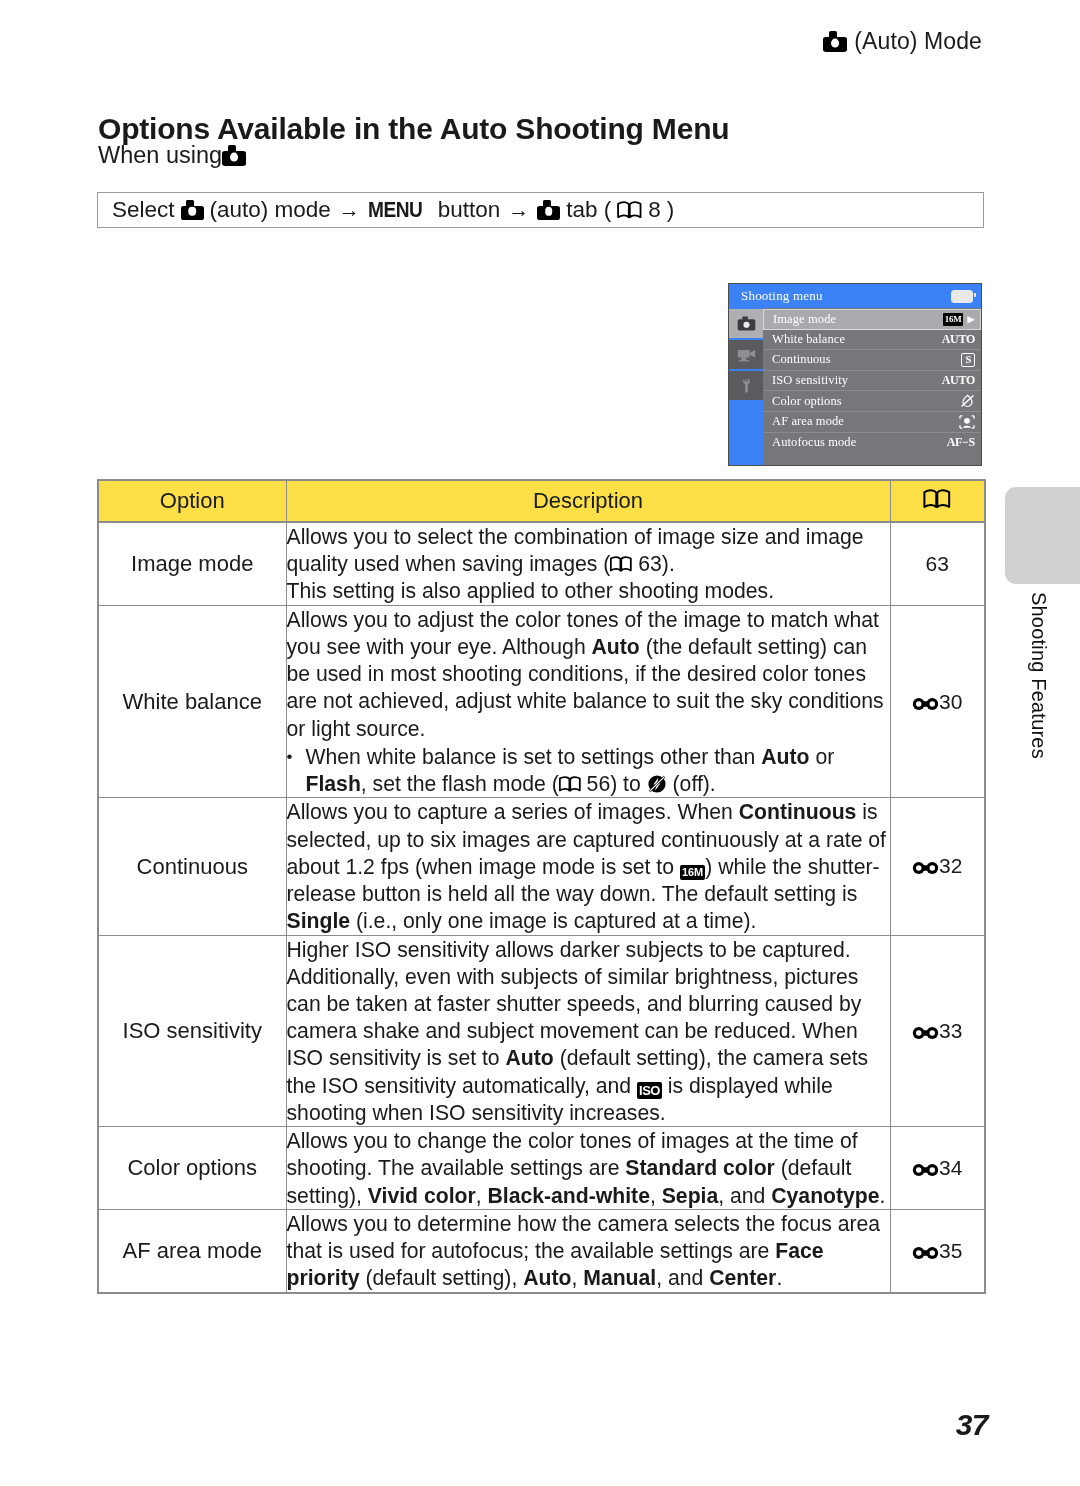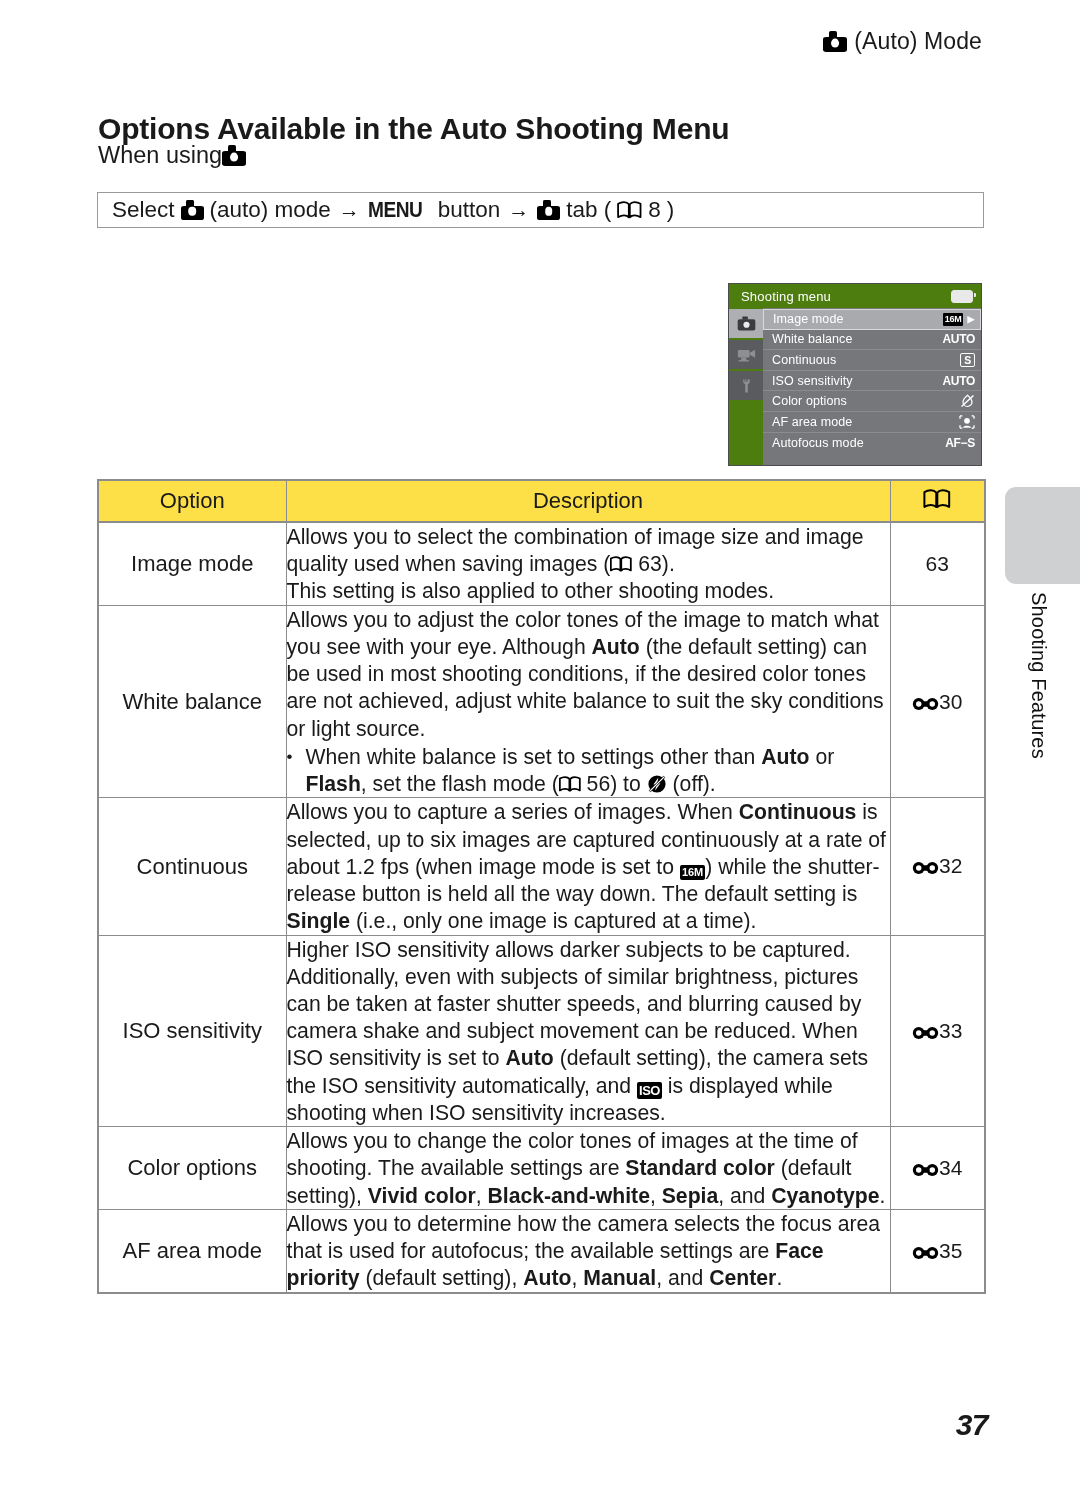--- a/index.html
+++ b/index.html
@@ -152,24 +152,24 @@
     padding: 0 2px;
   }
 
   
   .lcd {
     position: absolute;
     top: 283px;
     left: 728px;
     width: 254px;
     height: 183px;
-    background: #4d7c0f;
+    background: #3b82f6;
     border: 1px solid #4b4c50;
     box-sizing: border-box;
-    font-family: Liberation Sans, sans-serif;
+    font-family: Liberation Serif, serif;
   }
   .lcd-title {
     height: 24px;
     display: flex;
     align-items: center;
     justify-content: space-between;
     padding: 0 8px 0 12px;
     color: #ffffff;
     font-size: 13px;
     letter-spacing: 0.2px;

